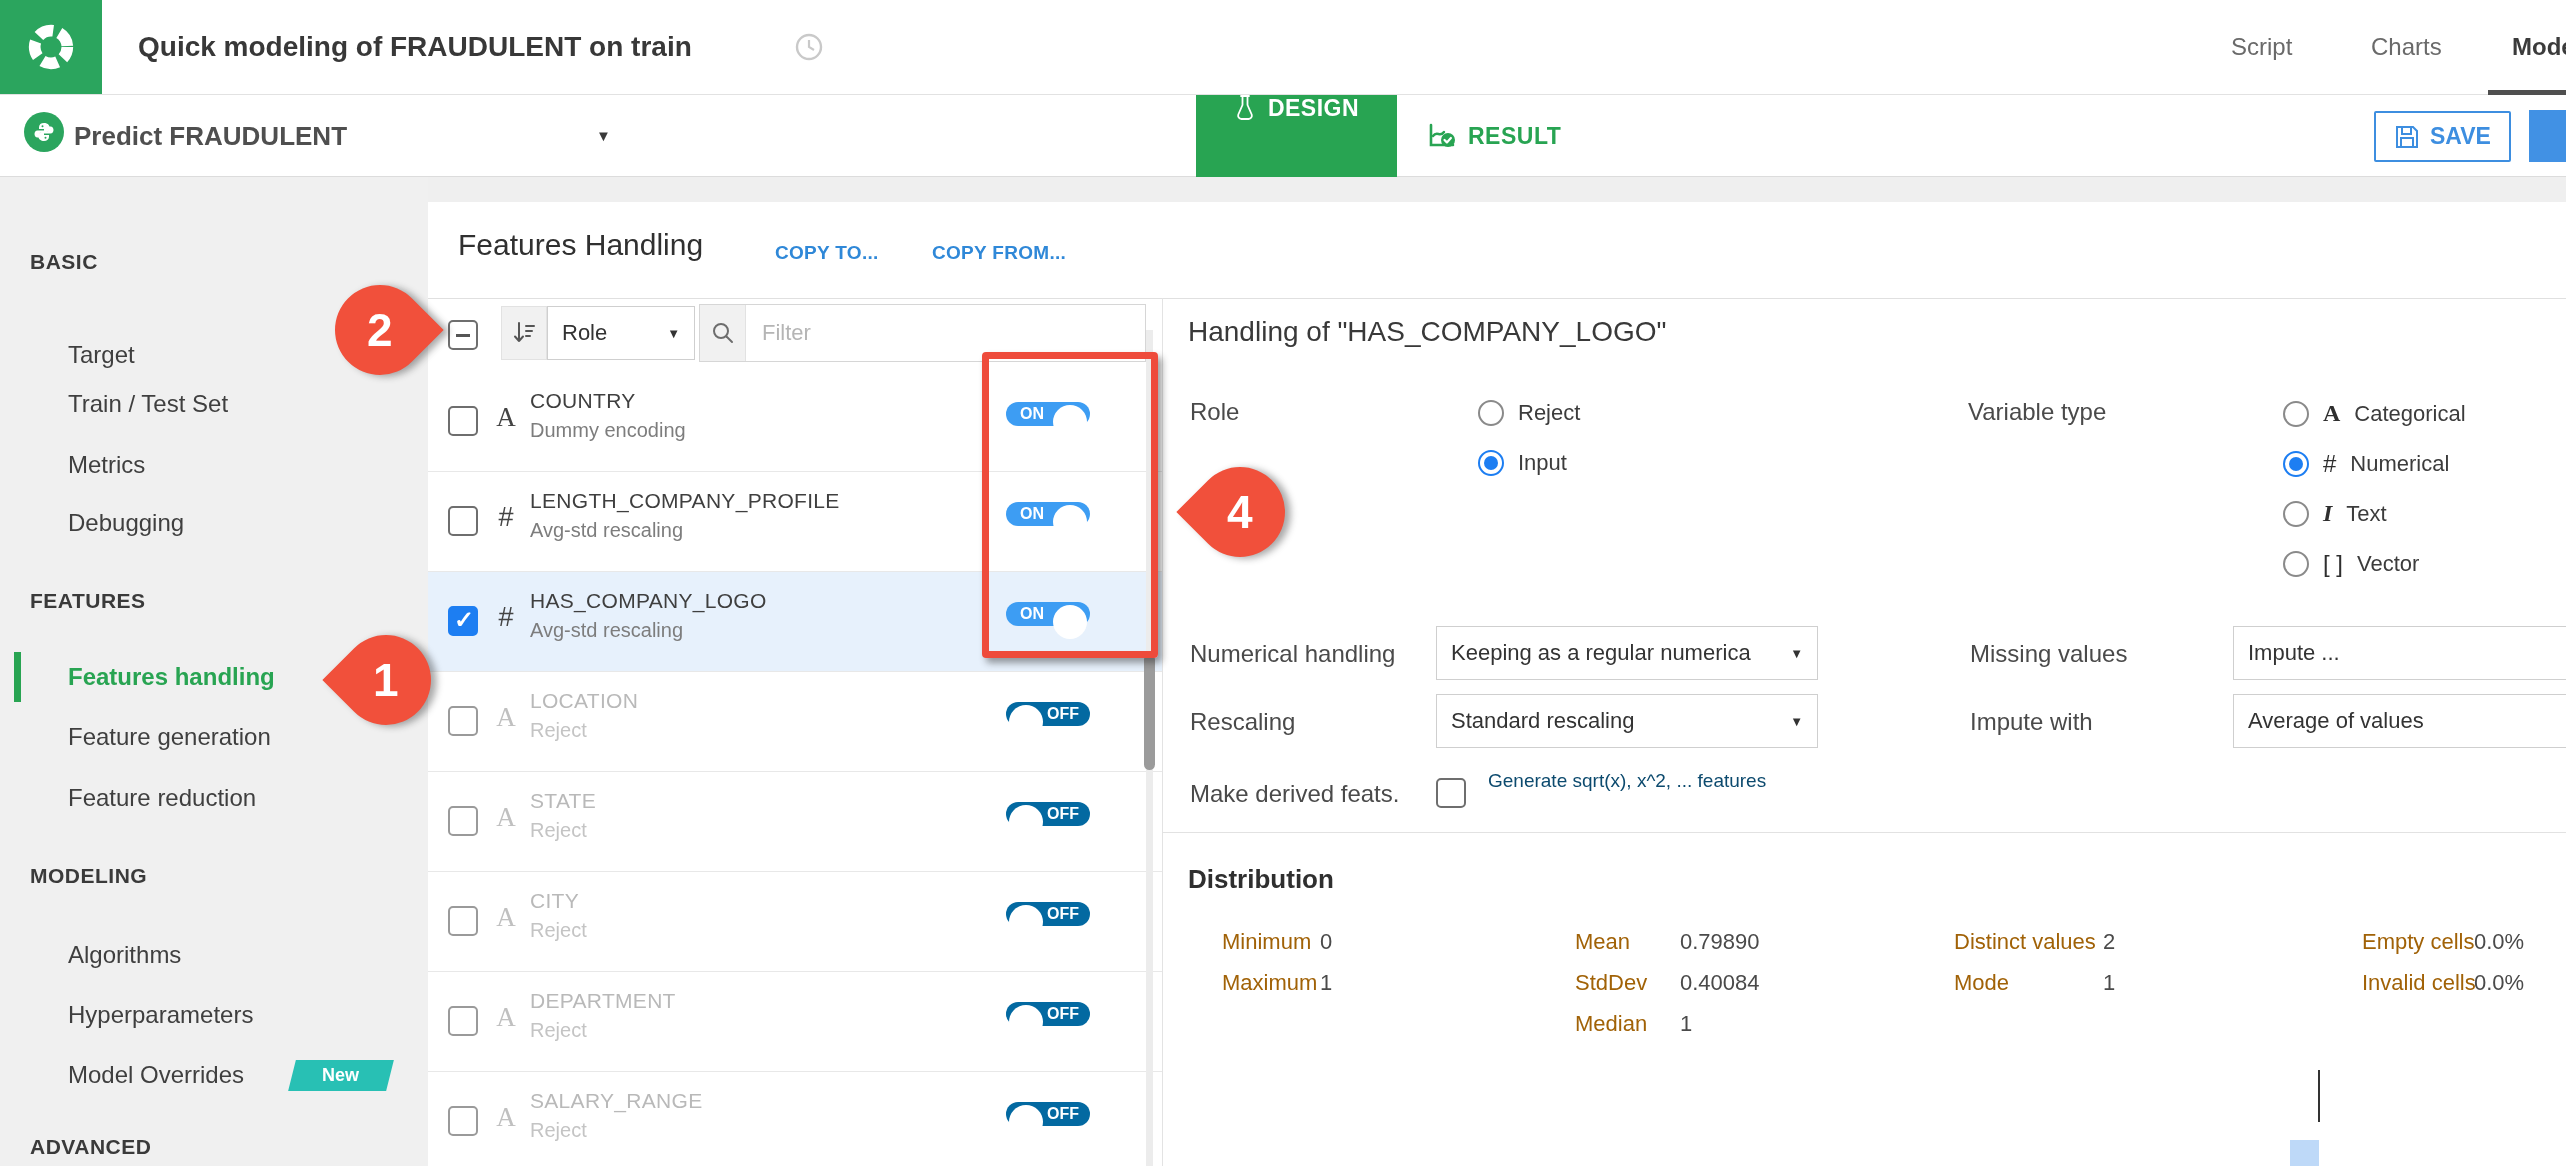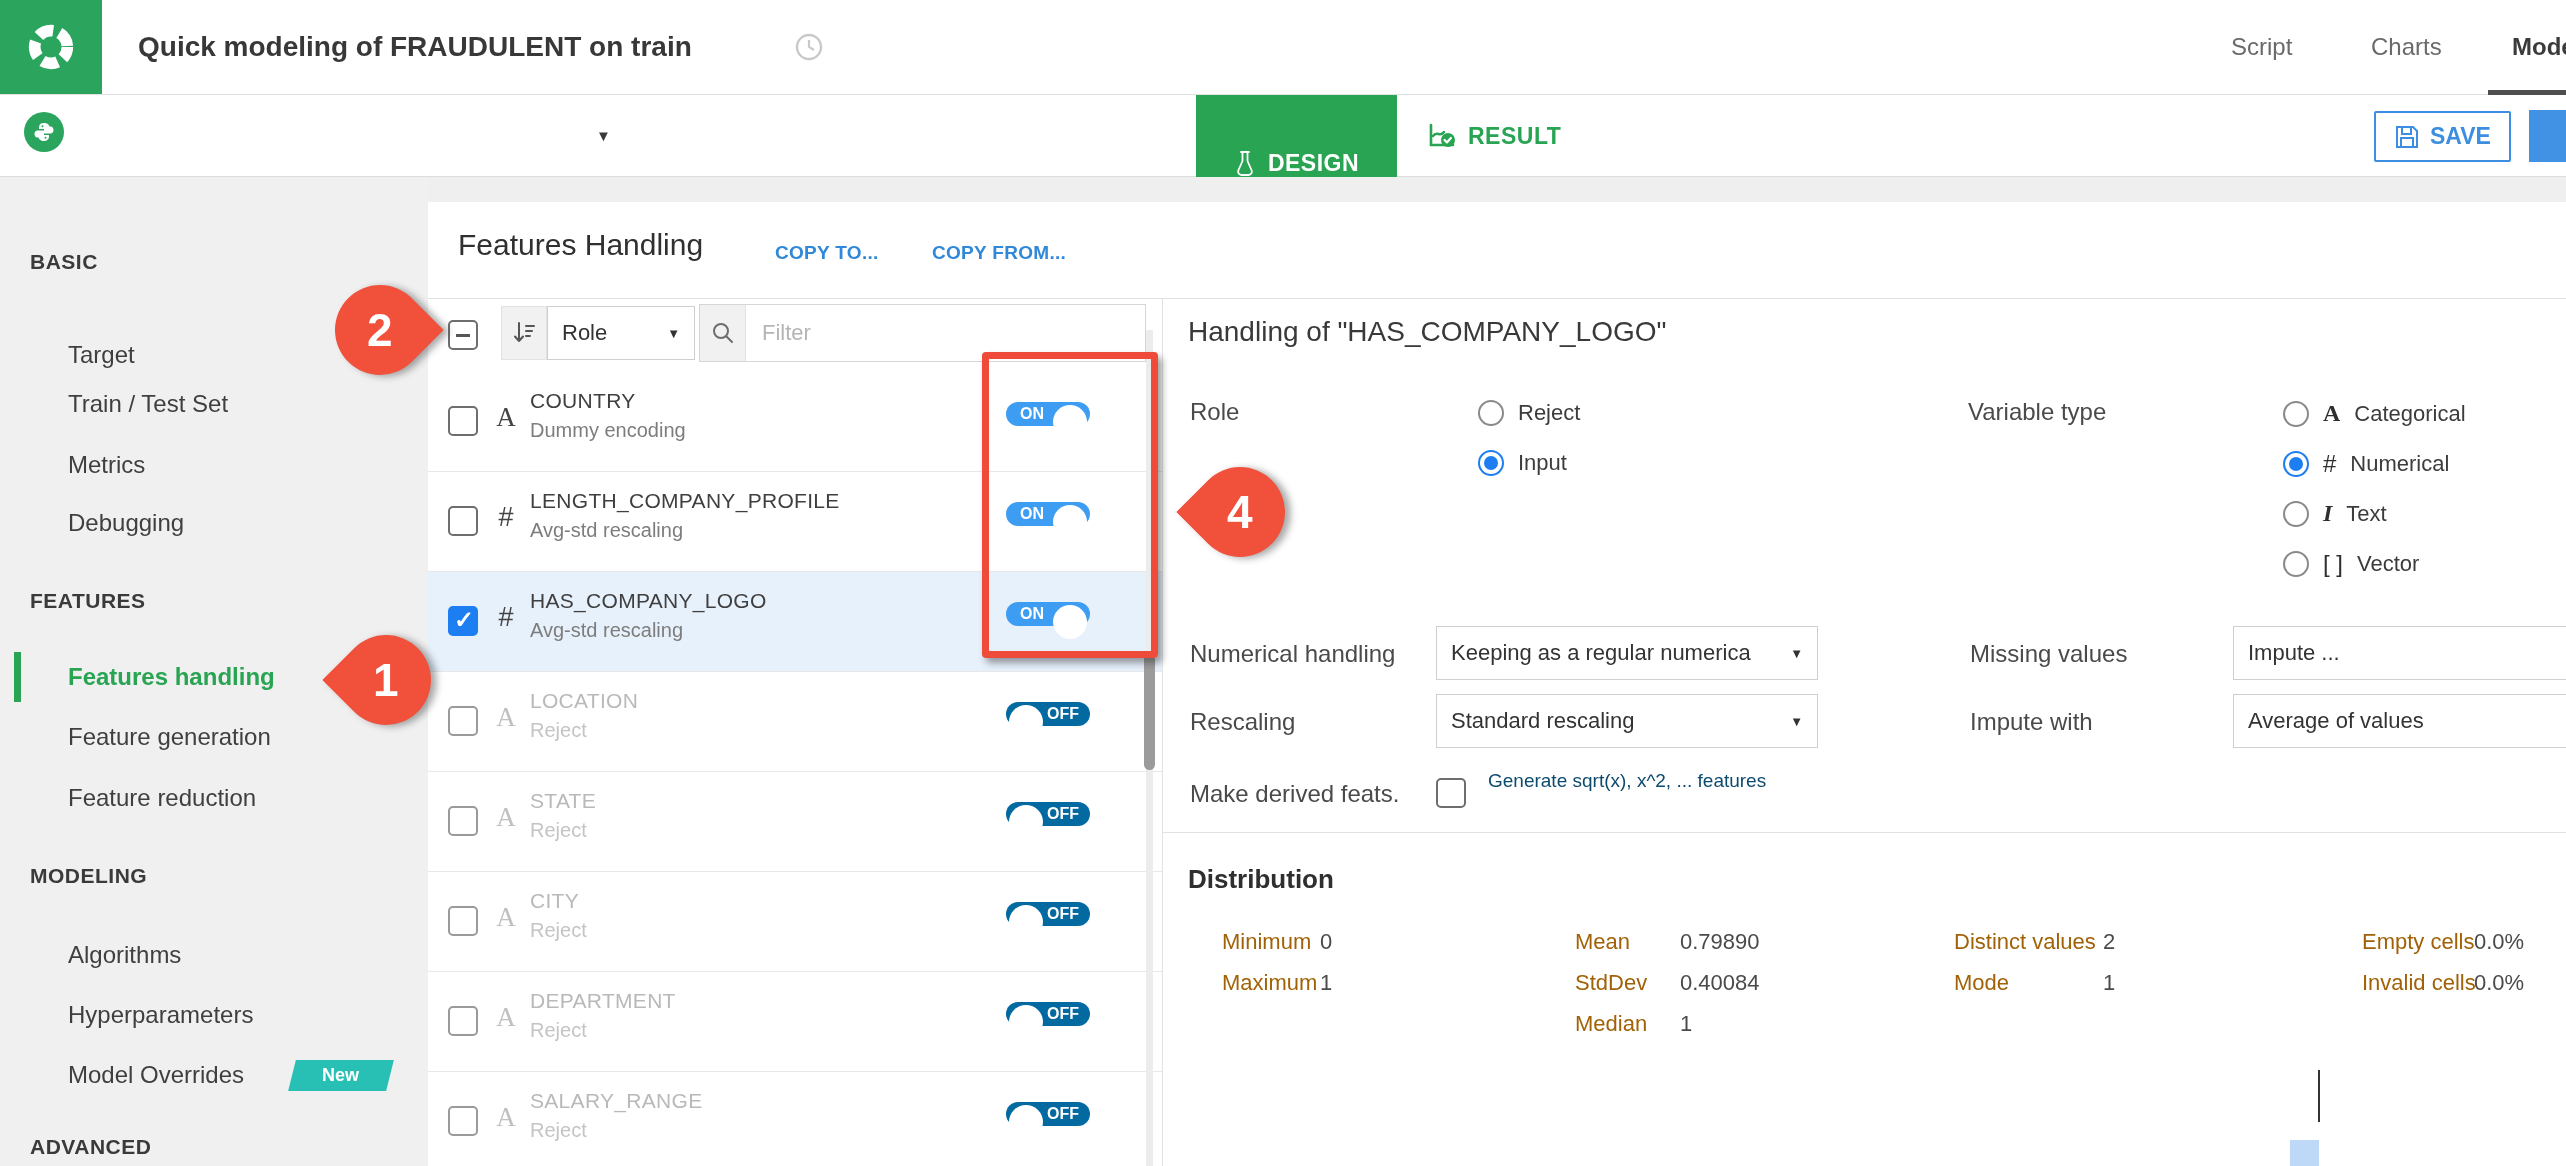--- a/index.html
+++ b/index.html
@@ -15,21 +15,21 @@
   .top-tab.t1 { left:2231px; } .top-tab.t2 { left:2371px; }
   .top-tab.t3 { left:2512px; color:#3b3b3b; font-weight:bold; }
   .tab-underline { position:absolute; left:2488px; top:90px; width:78px; height:5px; background:#4f4f4f; }
 
   
   .subheader { position:absolute; left:0; top:95px; width:2566px; height:82px; background:#fff; border-bottom:1px solid #dcdcdc; }
   .predict-icon { position:absolute; left:24px; top:17px; width:40px; height:40px; border-radius:50%; background:#2ba55e; display:flex; align-items:center; justify-content:center; }
   .predict-name { position:absolute; left:74px; top:0; height:82px; line-height:82px; font-size:26px; font-weight:600; color:#4f4f4f; }
   .predict-type { position:absolute; left:382px; top:0; height:82px; line-height:82px; font-size:23px; color:#9e9e9e; }
   .predict-caret { position:absolute; left:596px; top:0; height:82px; line-height:82px; font-size:15px; color:#3a3a3a; }
-  .design-tab { position:absolute; left:1196px; top:0; width:201px; height:82px; background:#28a452; color:#fff; display:flex; align-items:flex-end; justify-content:center; gap:12px; font-size:23px; font-weight:bold; letter-spacing:.5px; cursor:pointer; }
+  .design-tab { position:absolute; left:1196px; top:0; width:201px; height:82px; background:#28a452; color:#fff; display:flex; align-items:flex-start; justify-content:center; gap:12px; font-size:23px; font-weight:bold; letter-spacing:.5px; cursor:pointer; }
   .result-tab { position:absolute; left:1428px; top:0; height:82px; display:flex; align-items:center; gap:10px; color:#28a452; font-size:23px; font-weight:bold; letter-spacing:.5px; cursor:pointer; }
   .save-btn { position:absolute; left:2374px; top:16px; width:137px; height:51px; border:2px solid #3d8ee0; border-radius:2px; background:#fff; display:flex; align-items:center; justify-content:center; gap:10px; color:#3d8ee0; font-size:23px; font-weight:bold; cursor:pointer; }
   .train-btn { position:absolute; left:2529px; top:15px; width:70px; height:52px; background:#4191e4; cursor:pointer; }
 
   
   .sidebar { position:absolute; left:0; top:177px; width:428px; height:989px; background:#f0f0f0; }
   .side-sec { position:absolute; left:30px; font-size:21px; font-weight:bold; color:#3a3a3a; letter-spacing:.5px; }
   .side-item { position:absolute; left:68px; font-size:24px; color:#3f3f3f; height:30px; line-height:30px; cursor:pointer; white-space:nowrap; }
   .side-item.active { color:#28a452; font-weight:bold; }
   .active-bar { position:absolute; left:14px; top:475px; width:7px; height:50px; background:#28a452; }
@@ -141,20 +141,21 @@
     <div class="tab-underline"></div>
   </div>
 
   <div class="subheader">
     <div class="predict-icon">
       <svg width="24" height="24" viewBox="0 0 24 24">
         <path d="M12 3c-3 0-5 1.6-5 4.2V9h5v1.5H5.5C3.6 10.5 2.5 12.3 2.5 14c0 1.8 1.1 3.5 3 3.5H7v-2.3c0-2 1.6-3.2 3.5-3.2h4c1.8 0 3-1.4 3-3.2V7.2C17.5 4.6 15 3 12 3zm-1.5 2.2a1 1 0 1 1 0 2 1 1 0 0 1 0-2z" fill="#fff"></path>
         <path d="M12 21c3 0 5-1.6 5-4.2V15h-5v-1.5h6.5c1.9 0 3-1.8 3-3.5 0-1.8-1.1-3.5-3-3.5H17v2.3c0 2-1.6 3.2-3.5 3.2h-4c-1.8 0-3 1.4-3 3.2v1.6C6.5 19.4 9 21 12 21zm1.5-2.2a1 1 0 1 1 0-2 1 1 0 0 1 0 2z" fill="#fff"></path>
       </svg>
     </div>
+    <div class="predict-name">Predict FRAUDULENT</div>
     <div class="predict-caret">▼</div>
 
     <div class="design-tab">
       <svg width="22" height="26" viewBox="0 0 20 26">
         <path d="M6 1h8M7.5 1v9l-4.2 9.5A3.4 3.4 0 0 0 6.4 24h7.2a3.4 3.4 0 0 0 3.1-4.5L12.5 10V1" fill="none" stroke="#fff" stroke-width="1.8" stroke-linecap="round" stroke-linejoin="round"></path>
       </svg>
       <span>DESIGN</span>
     </div>
 
     <div class="result-tab">

